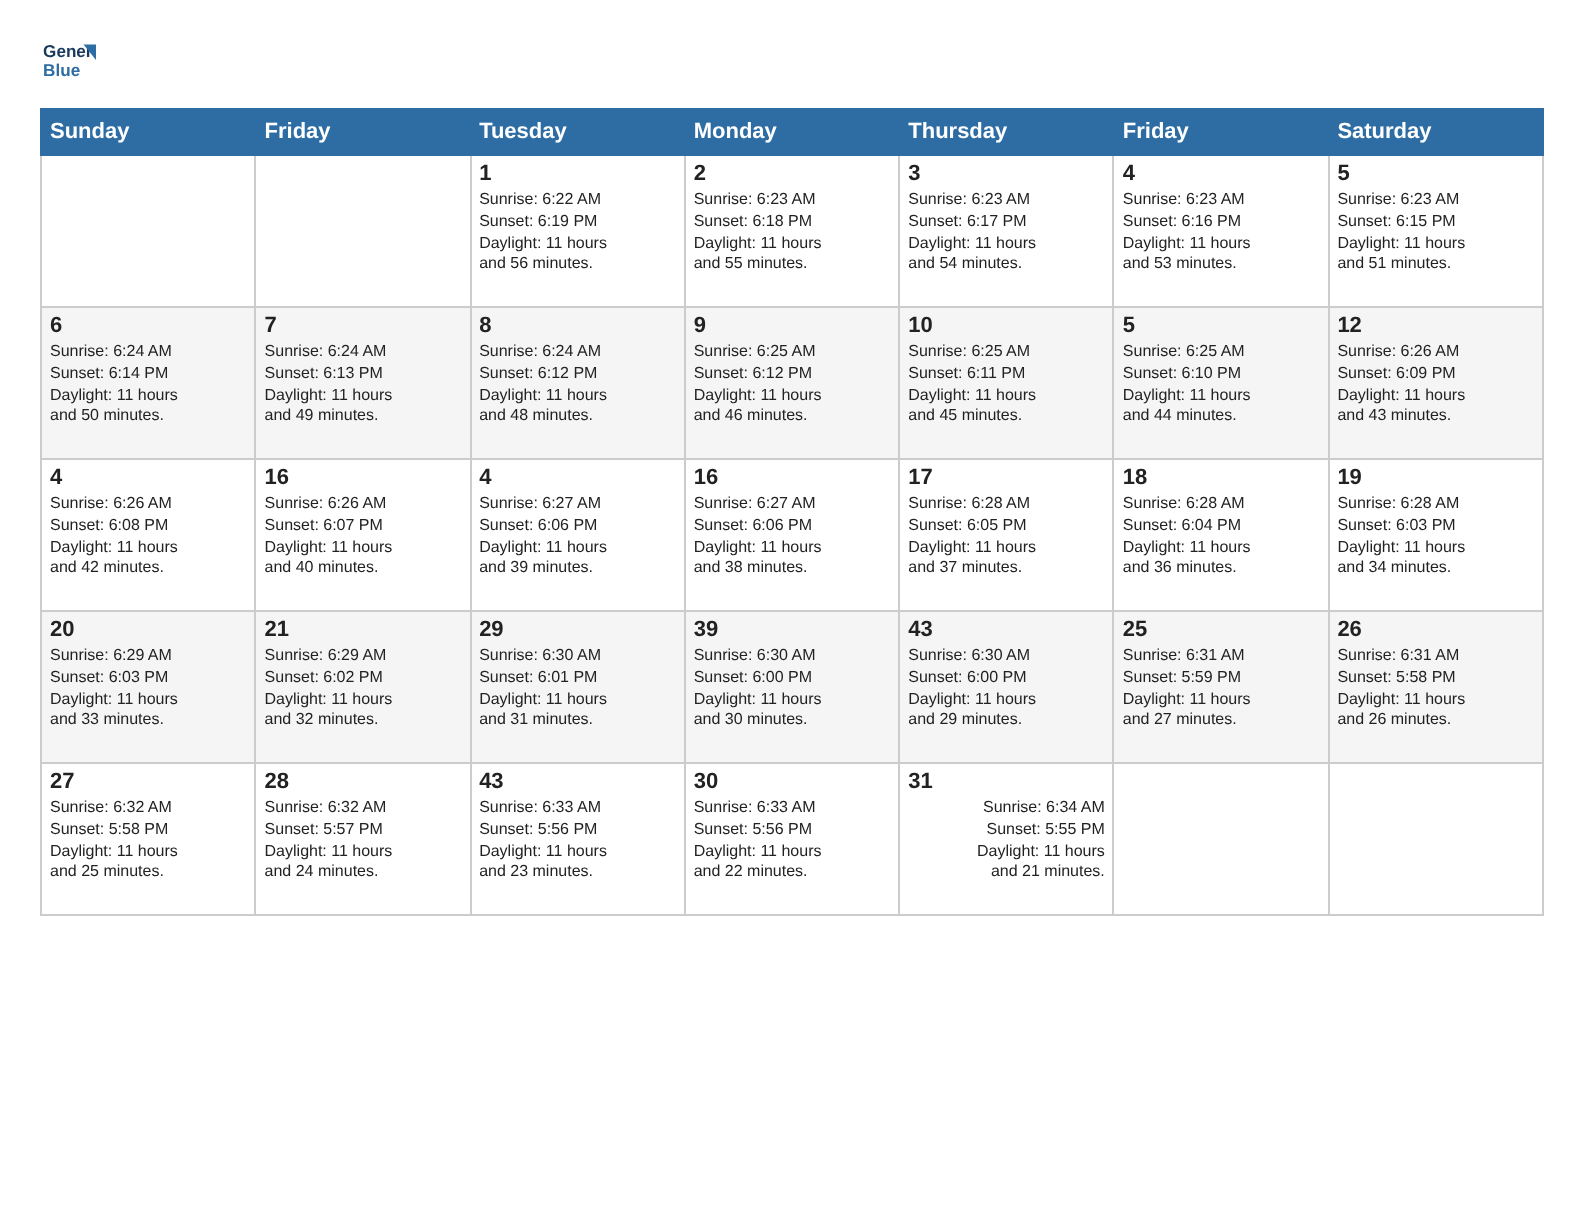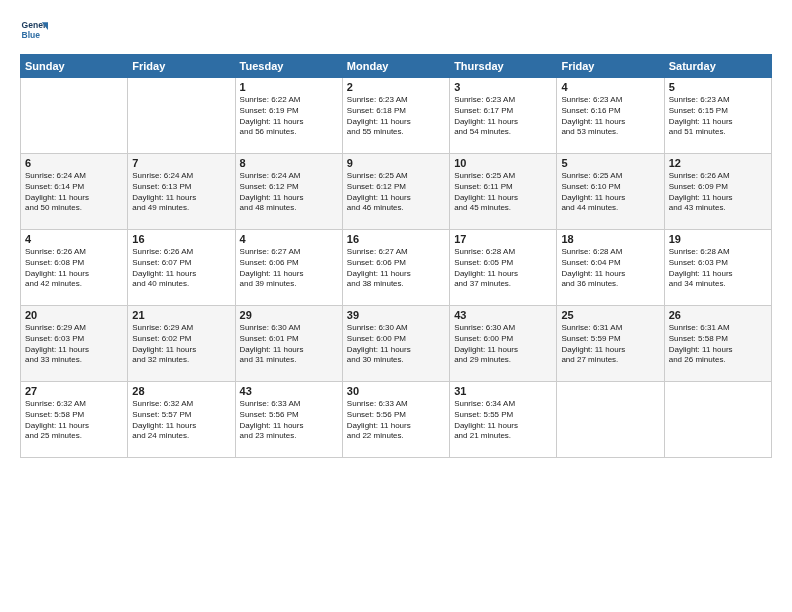--- a/index.html
+++ b/index.html
@@ -335,21 +335,21 @@
           </td>
           <td>
             <span class="day-num">30</span>
             <div class="cell-text" style="white-space: pre-line;">Sunrise: 6:33 AM
 Sunset: 5:56 PM
 Daylight: 11 hours
 and 22 minutes.</div>
           </td>
           <td>
             <span class="day-num">31</span>
-            <div class="cell-text" style="white-space: pre-line;">Sunrise: 6:34 AM
+            <div class="cell-text" style="white-space: pre-line; text-align: right;">Sunrise: 6:34 AM
 Sunset: 5:55 PM
 Daylight: 11 hours
 and 21 minutes.</div>
           </td>
           <td class="empty-cell"></td>
           <td class="empty-cell"></td>
         </tr>
       </tbody>
   </table>
 </div>

